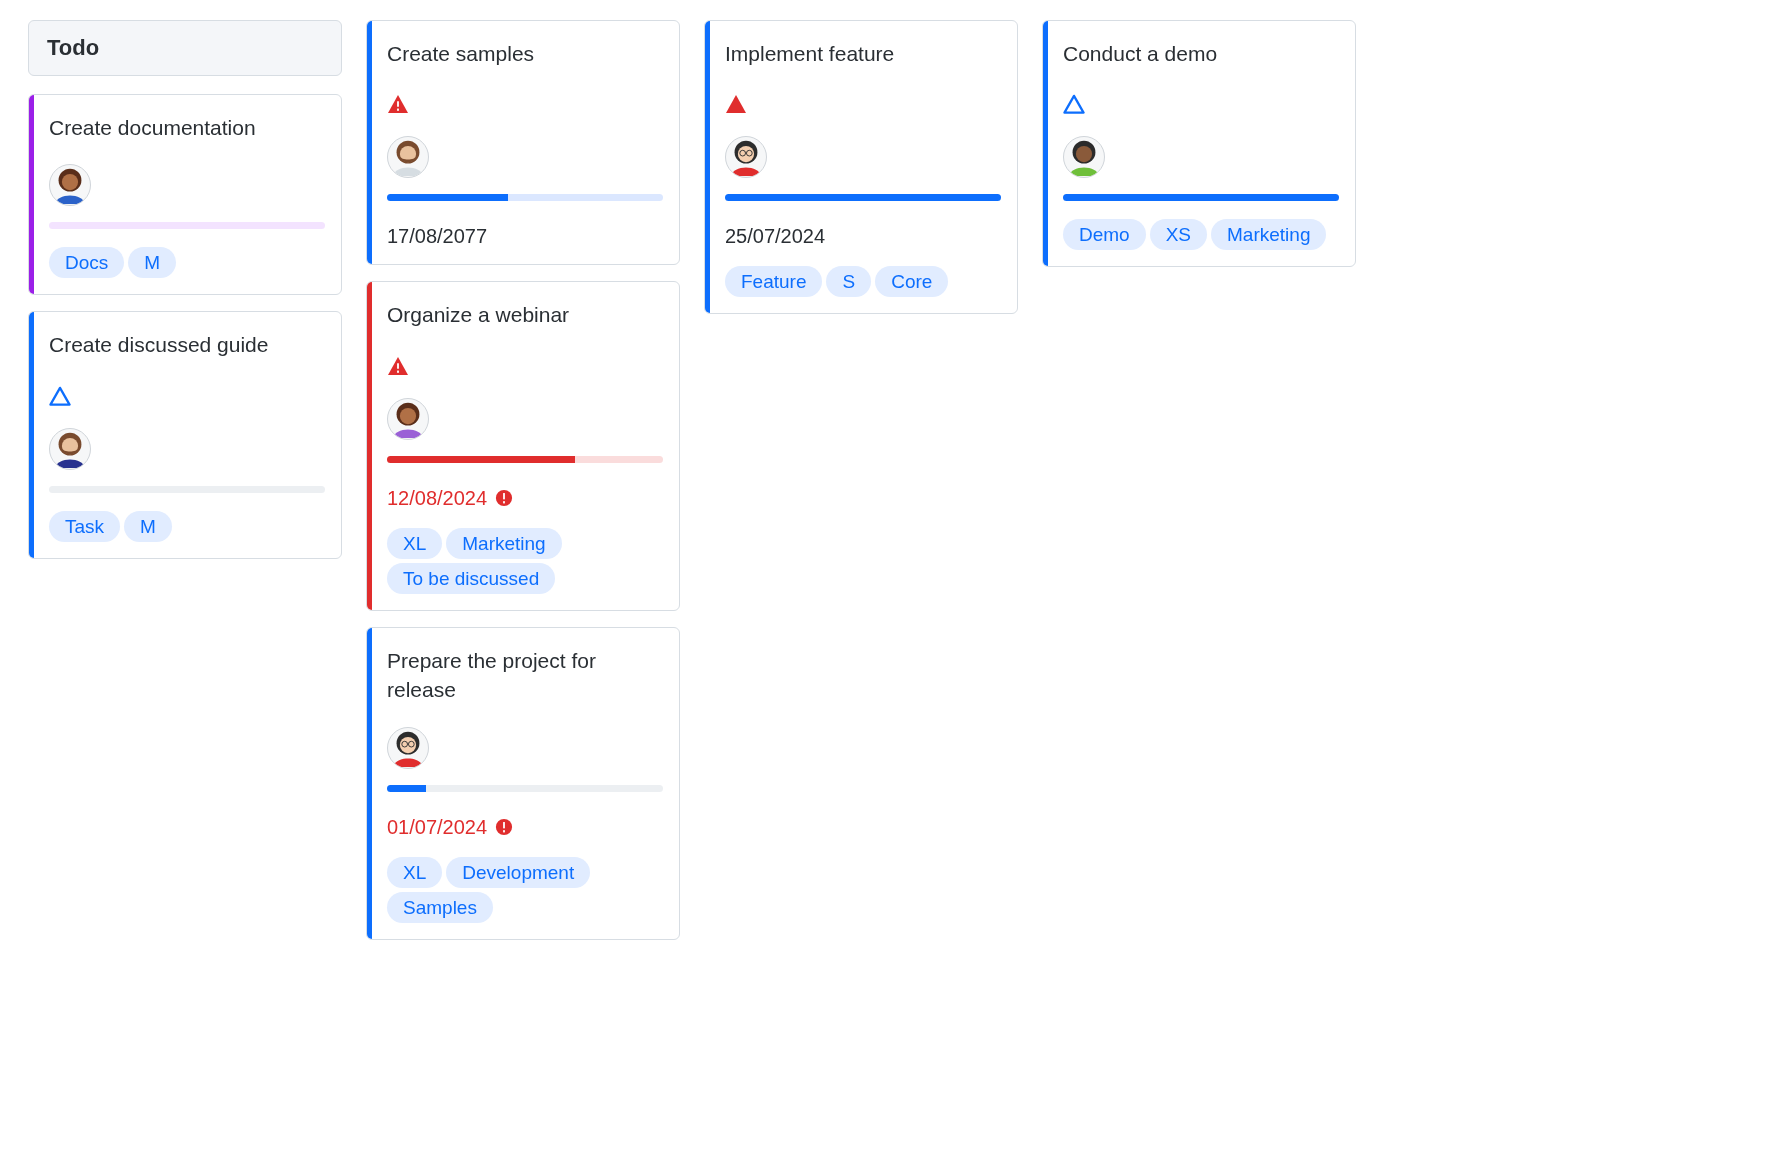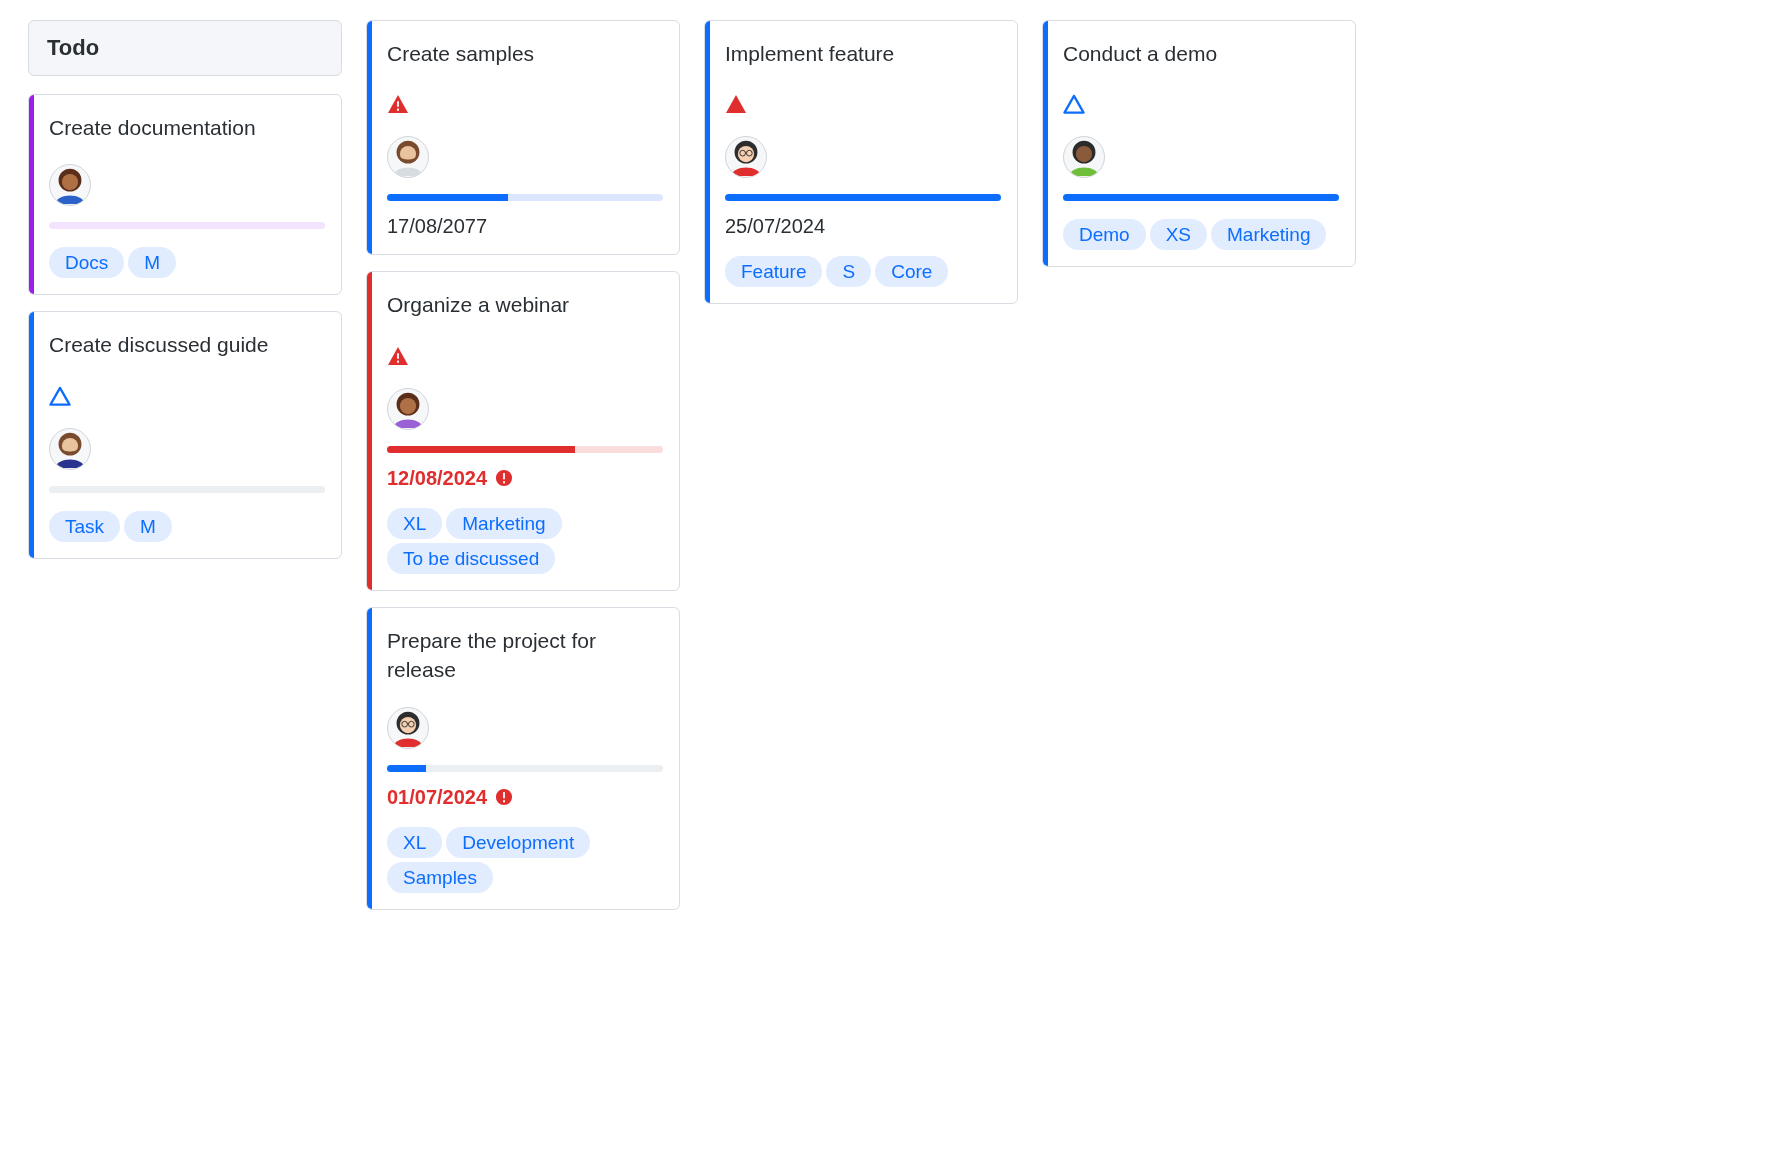--- a/index.html
+++ b/index.html
@@ -91,23 +91,23 @@
   }
   .progress.track-grey{background:#eceff2;}
   .progress.track-blue{background:#dbe7ff;}
   .progress.track-red{background:#fadcdc;}
   .progress.track-lilac{background:#f3e3ff;}
   .progress .bar{height:100%;}
   .bar-blue{background:var(--blue);}
   .bar-red{background:var(--red);}
   .date-row{
     display:flex;align-items:center;gap:8px;
-    margin-top:14px;font-size:20px;
-  }
-  .date-row.overdue{color:var(--red);font-weight:700;}
+    margin-top:24px;font-size:20px;
+  }
+  .date-row.overdue{color:var(--red);font-weight:400;}
   .overdue-icon{width:18px;height:18px;}
   .tags{
     display:flex;flex-wrap:wrap;gap:4px;
     margin-top:18px;
   }
   .tag{
     background:var(--blue-light);
     color:var(--blue);
     padding:6px 16px;
     border-radius:999px;

